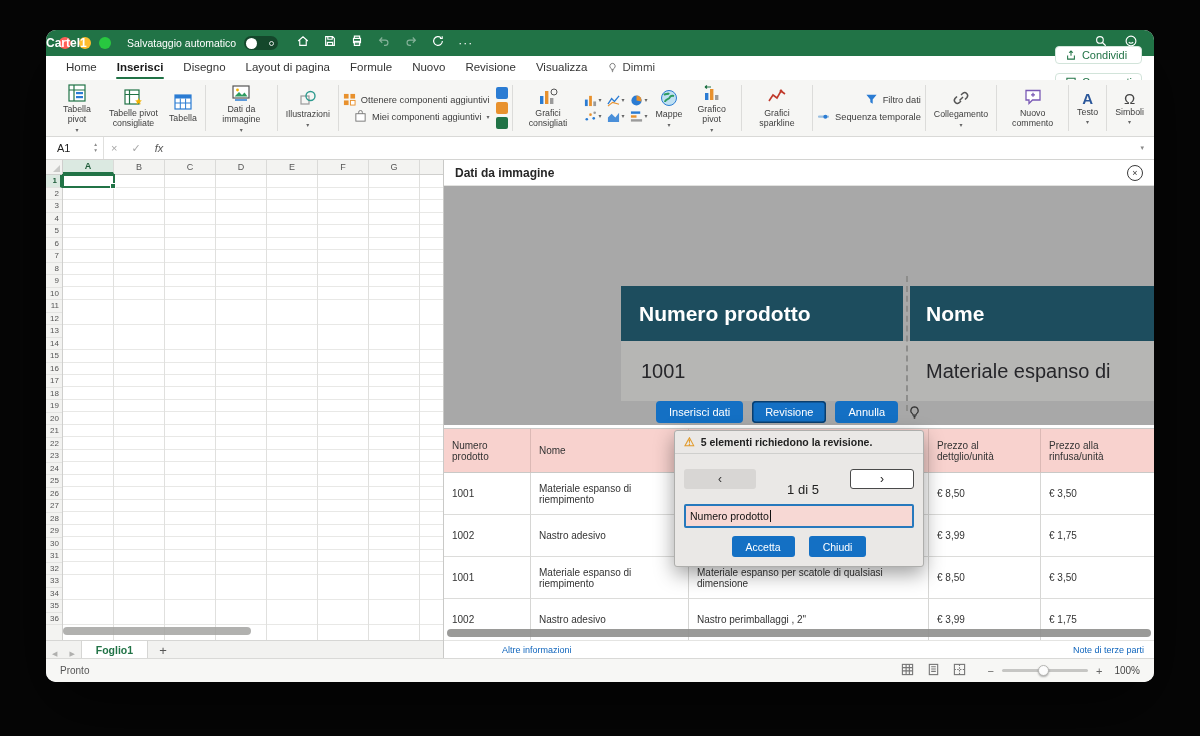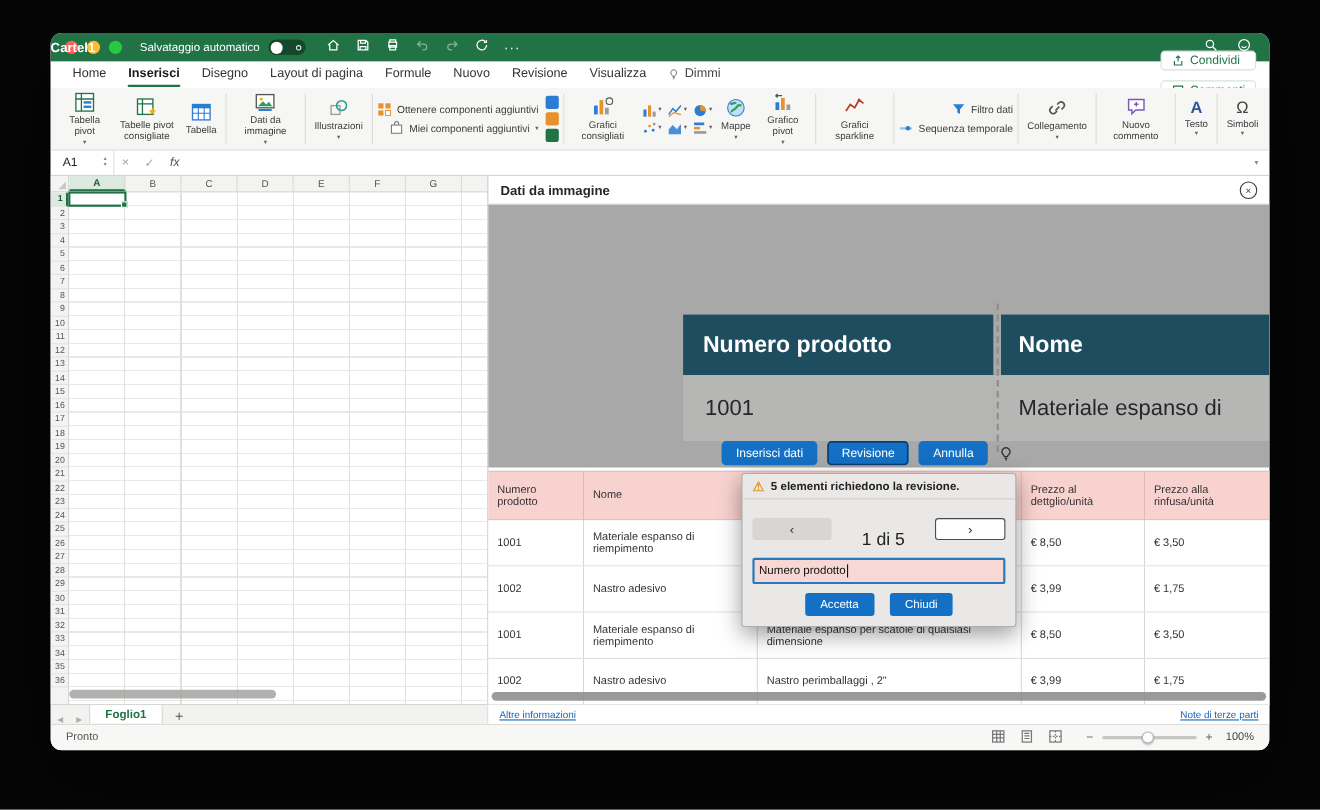--- a/index.html
+++ b/index.html
@@ -124,32 +124,32 @@
   .prow{display:flex;}
   .pcell{box-sizing:border-box;border-right:1px solid #d6d6d4;border-bottom:1px solid #dcdcda;
          font-size:10px;color:#333;padding:3px 8px;display:flex;align-items:center;overflow:hidden;background:#fff;}
   .c0{width:87px;flex:none;}.c1{width:158px;flex:none;}.c2{width:240px;flex:none;}.c3{width:112px;flex:none;}.c4{width:114px;flex:none;}
   .phead .pcell{background:#f8d2ce;height:45px;border-right-color:#dcb9b5;border-bottom-color:#c9c9c7;border-top:1px solid #c9c9c7;}
   .pdata .pcell{height:42px;}
 
   .panel-scroll{position:absolute;left:3px;right:3px;top:469px;height:8px;background:#8f8f8d;border-radius:4px;opacity:.9;z-index:6;}
   .panel-footer{position:absolute;left:0;right:0;top:480px;height:18px;background:#fff;border-top:1px solid #e4e4e2;
                 display:flex;align-items:center;justify-content:space-between;padding:0 10px;box-sizing:border-box;z-index:7;}
-  .flink{font-size:9px;color:#1166bd;text-decoration:underline;}
+  .flink{font-size:9px;color:#1166bd;margin-left:48px;}
 
   
   .popup{position:absolute;left:230px;top:270px;width:250px;background:#eae8e6;border:1px solid #aeaeac;
          border-radius:3px;box-shadow:0 7px 20px rgba(0,0,0,.38);z-index:10;box-sizing:border-box;}
   .pp-msg{display:flex;align-items:center;gap:6px;padding:5px 9px;border-bottom:1px solid #cfcfcd;
           font-size:10.5px;font-weight:700;color:#222;}
   .warn{color:#e19b2d;font-size:12px;line-height:1;}
   .pp-nav{display:flex;align-items:center;padding:7px 9px 3px;gap:6px;}
   .nav-prev{width:72px;height:20px;background:#d8d6d4;border-radius:3px;display:flex;align-items:center;
             justify-content:center;color:#333;font-size:12px;}
-  .nav-count{flex:1;text-align:center;font-size:16px;color:#222;margin-top:21px;}
+  .nav-count{flex:1;text-align:center;font-size:13px;color:#222;margin-top:21px;}
   .nav-next{width:64px;height:20px;background:#fff;border:1.5px solid #4a4a4a;border-radius:3px;
             display:flex;align-items:center;justify-content:center;font-size:12px;color:#222;box-sizing:border-box;}
   .pp-input{margin:4px 9px 0;height:20px;background:#f7d8d4;border:2px solid #2779bd;border-radius:2px;
             display:flex;align-items:center;padding:0 4px;font-size:10.5px;color:#111;}
   .caret{width:1px;height:12px;background:#111;margin-left:1px;}
   .pp-actions{display:flex;justify-content:center;gap:14px;padding:8px 0 9px;}
   .pp-btn{height:21px;background:#1470c4;color:#fff;font-size:10.5px;border-radius:3px;padding:0 14px;
           display:flex;align-items:center;}
 
   

